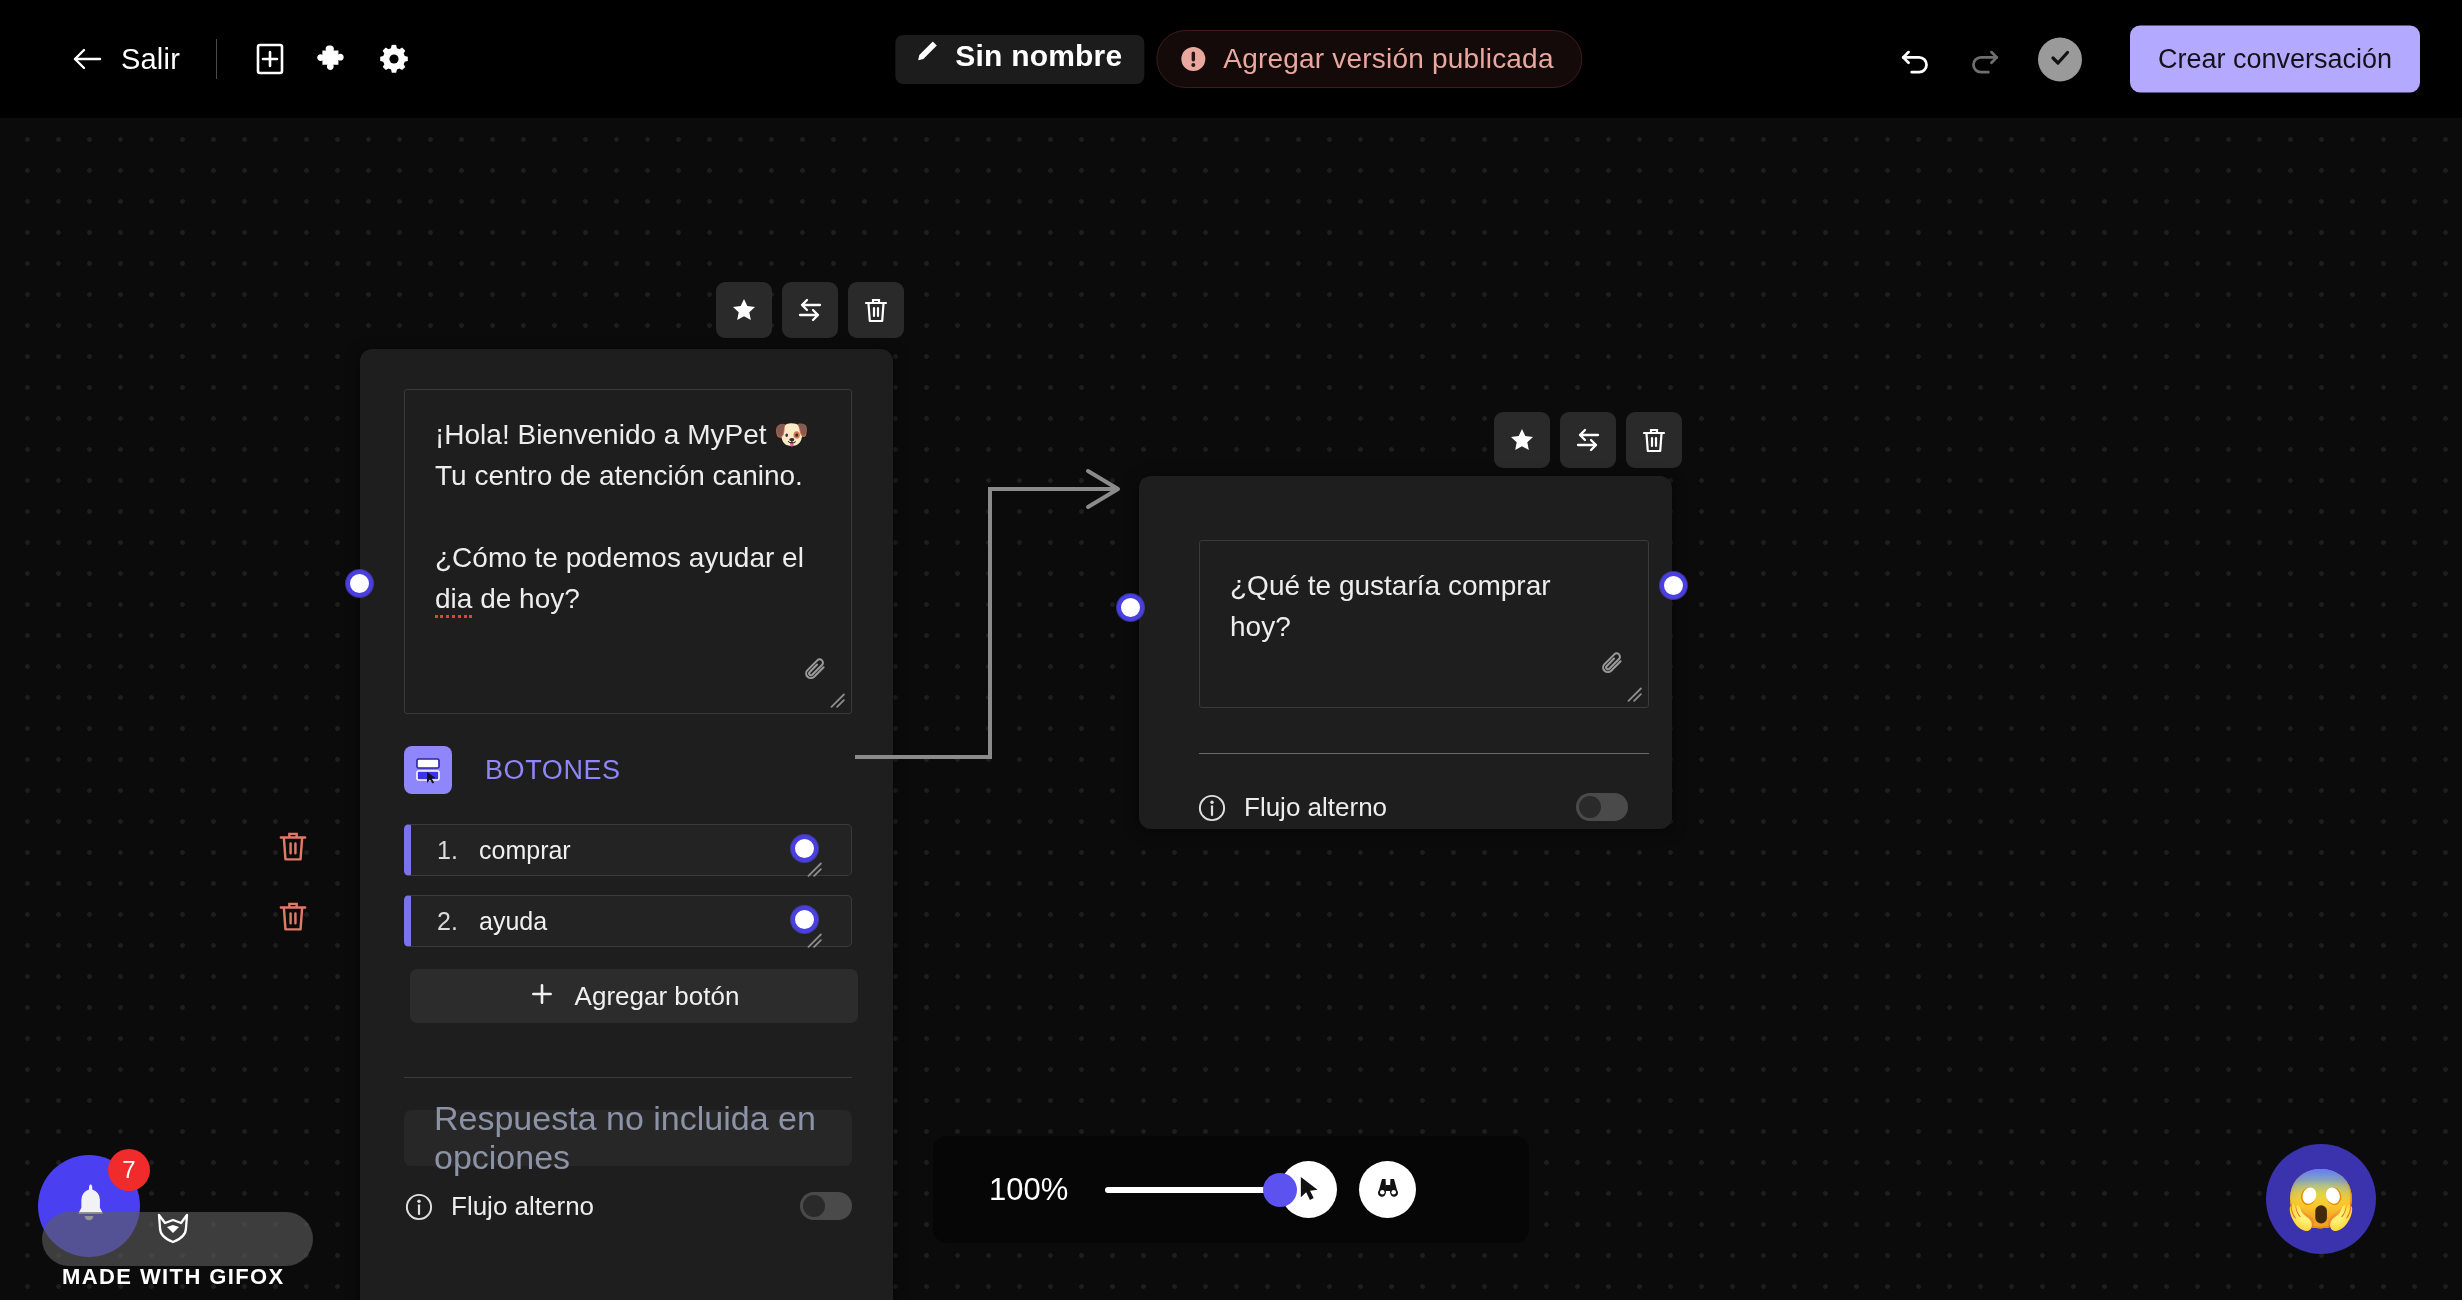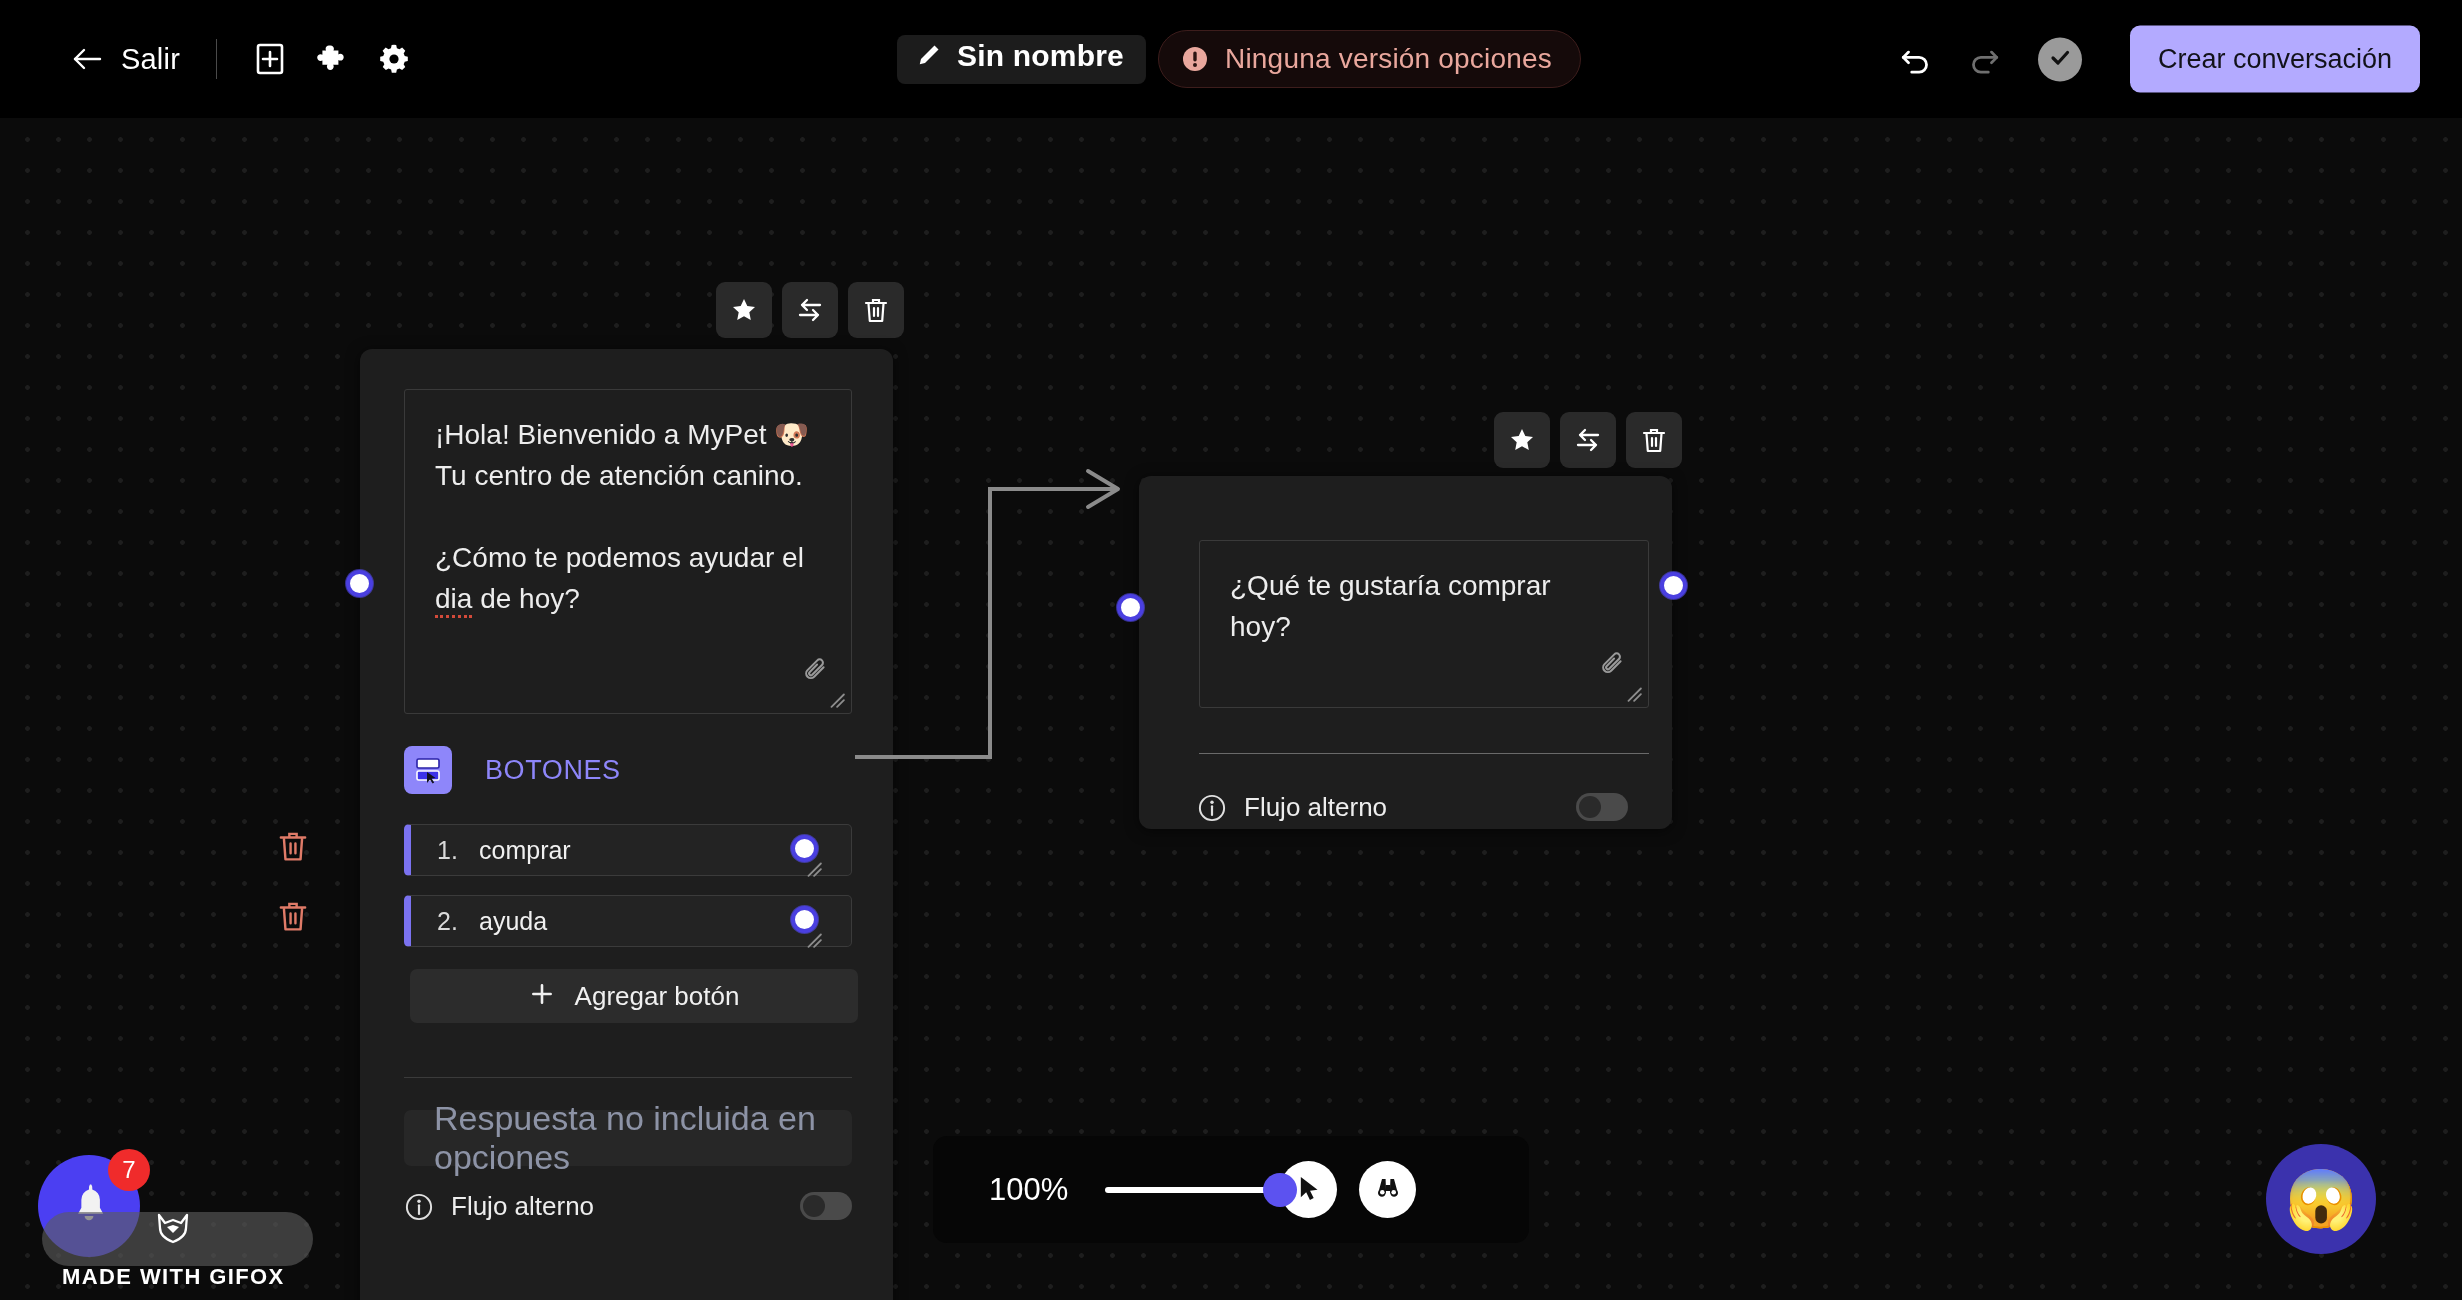--- a/index.html
+++ b/index.html
@@ -72,21 +72,20 @@
     left: 50%;
     top: 50%;
     transform: translate(-50%, -50%);
     display: flex;
     align-items: center;
     gap: 12px;
     white-space: nowrap;
   }
   .name-chip {
     display: flex;
-    align-items: center;
     gap: 16px;
     background: #1c1c1c;
     border-radius: 8px;
     padding: 4px 22px 11px 18px;
     cursor: text;
     margin-left: 16px;
   }
   .name-chip .pencil { width: 26px; height: 26px; display:block; }
   .name-text {
     color: #ffffff;
@@ -496,21 +495,21 @@
       </div>
 
       <div class="version-chip">
         <span class="warn">
           <svg viewBox="0 0 28 28" width="28" height="28">
             <circle cx="14" cy="14" r="12" fill="#e9a79d"></circle>
             <rect x="12.3" y="6.4" width="3.4" height="10" rx="1.7" fill="#2b1512"></rect>
             <circle cx="14" cy="20" r="2" fill="#2b1512"></circle>
           </svg>
         </span>
-        <span class="version-text">Ninguna versión opciones</span>
+        <span class="version-text">Agregar versión publicada</span>
       </div>
     </div>
 
     <div class="tb-right">
       <div class="rt-icon">
         <span>
           <svg viewBox="0 0 34 34" width="36" height="36">
             <path d="M9 10 L4 15 L9 20" stroke="#fff" stroke-width="2.6" fill="none" stroke-linecap="round" stroke-linejoin="round"></path>
             <path d="M4 15h15a7 7 0 010 14h-7" stroke="#fff" stroke-width="2.6" fill="none" stroke-linecap="round"></path>
           </svg>

